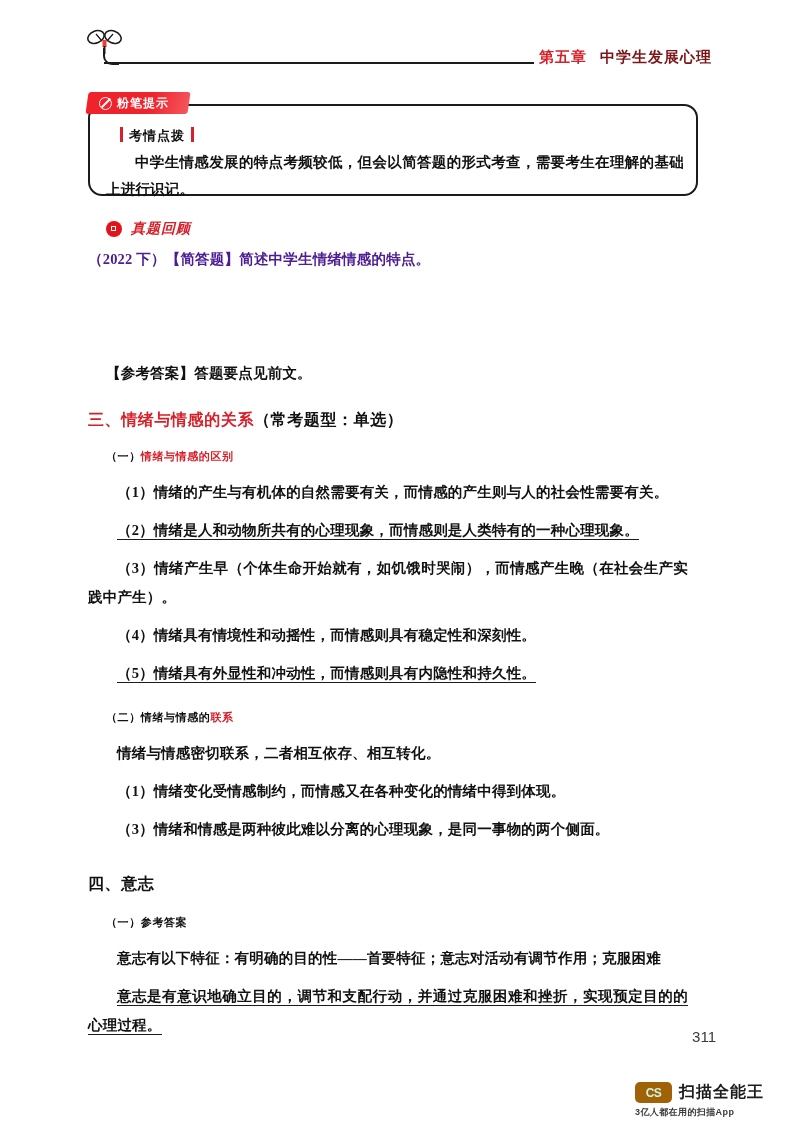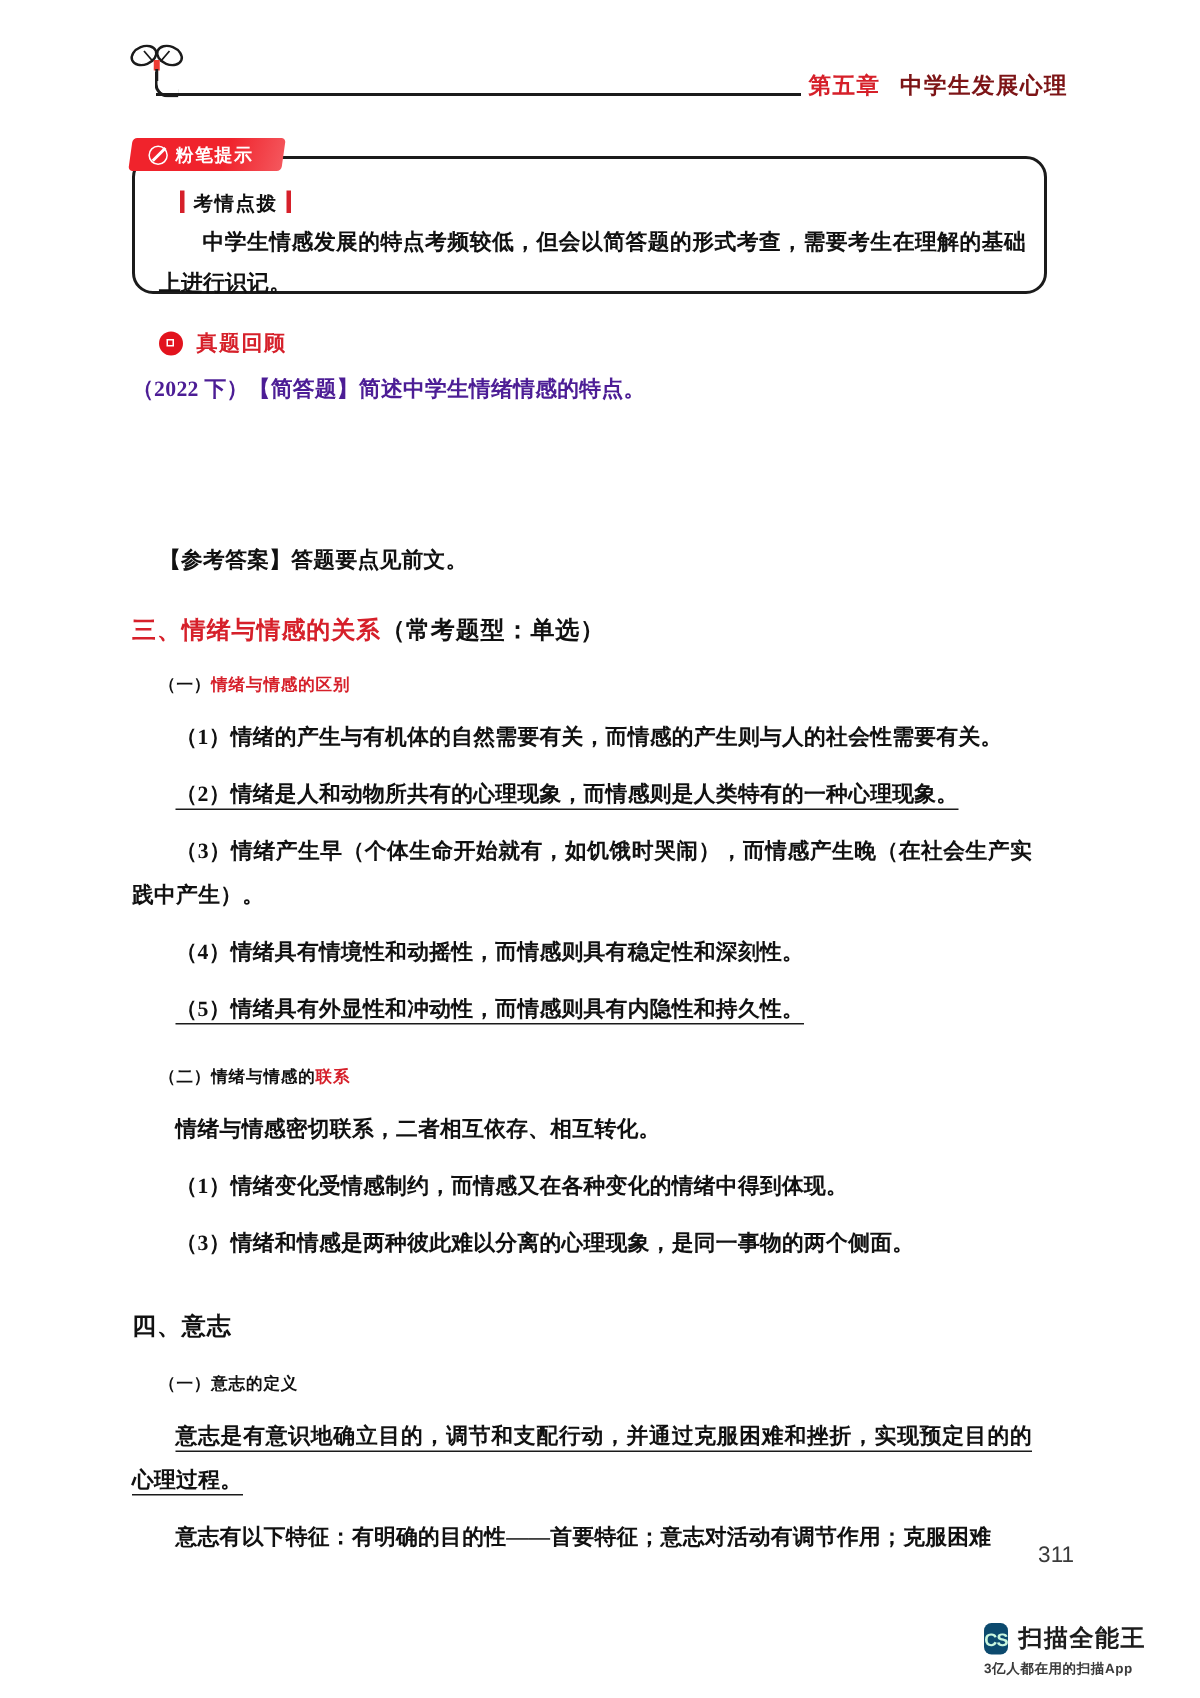--- a/index.html
+++ b/index.html
@@ -155,20 +155,21 @@
   }
 
   
   .zhenti {
     position: absolute;
     left: 106px;
     top: 220px;
     display: flex;
     align-items: center;
     gap: 9px;
+    font-style: italic;
   }
   .zhenti-icon {
     width: 16px;
     height: 16px;
     border-radius: 50%;
     background: #e2131d;
     position: relative;
     flex: none;
   }
   .zhenti-icon::before {
@@ -269,24 +270,24 @@
     right: 36px;
     top: 1082px;
     text-align: left;
   }
   .cam-row {
     display: flex;
     align-items: center;
     gap: 7px;
   }
   .cam-logo {
-    width: 16px;
+    width: 37px;
     height: 21px;
     border-radius: 5px;
-    background: #0c4a6e;
+    background: #a16207;
     color: #c9f7df;
     font-family: "Liberation Sans", "DejaVu Sans", sans-serif;
     font-size: 12px;
     font-weight: bold;
     display: flex;
     align-items: center;
     justify-content: center;
     letter-spacing: -0.5px;
   }
   .cam-name {
@@ -362,23 +363,23 @@
     <p class="para indent"><span class="u">（5）情绪具有外显性和冲动性，而情感则具有内隐性和持久性。</span></p>
 
     <h3 class="h-sub" style="margin-top:22px">
       <span>（二）情绪与情感的</span><span class="red">联系</span>
     </h3>
     <p class="para indent">情绪与情感密切联系，二者相互依存、相互转化。</p>
     <p class="para indent">（1）情绪变化受情感制约，而情感又在各种变化的情绪中得到体现。</p>
     <p class="para indent">（3）情绪和情感是两种彼此难以分离的心理现象，是同一事物的两个侧面。</p>
 
     <h2 class="h-section plain">四、意志</h2>
-    <h3 class="h-sub" style="margin-top:20px">（一）意志的定义</h3>
+    <h3 class="h-sub" style="margin-top:20px">（一）参考答案</h3>
+    <p class="para indent">意志有以下特征：有明确的目的性——首要特征；意志对活动有调节作用；克服困难</p>
     <p class="para indent"><span class="u">意志是有意识地确立目的，调节和支配行动，并通过克服困难和挫折，实现预定目的的心理过程。</span></p>
-    <p class="para indent">意志有以下特征：有明确的目的性——首要特征；意志对活动有调节作用；克服困难</p>
   </div>
 
   <div class="page-no">311</div>
   <div class="cam">
     <div class="cam-row">
       <span class="cam-logo">CS</span>
       <span class="cam-name">扫描全能王</span>
     </div>
     <div class="cam-sub">3亿人都在用的扫描App</div>
   </div>

